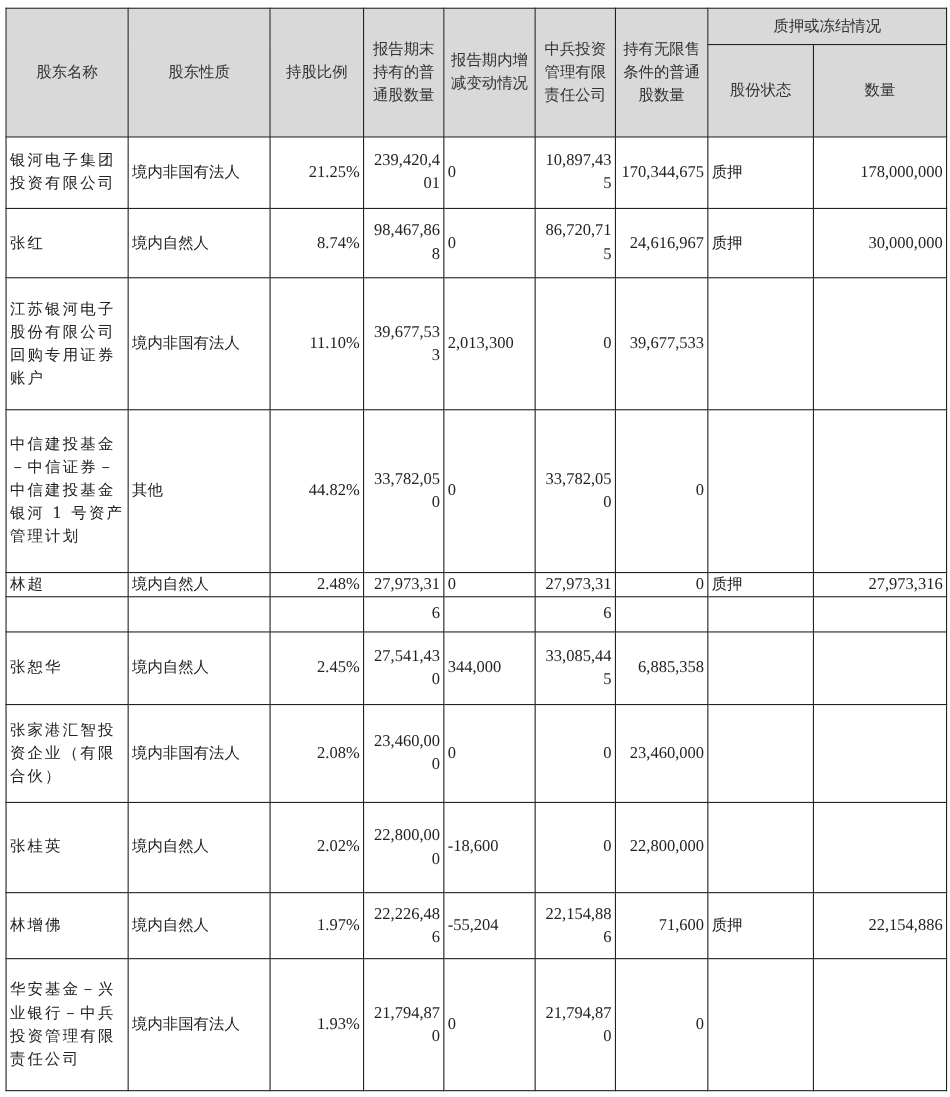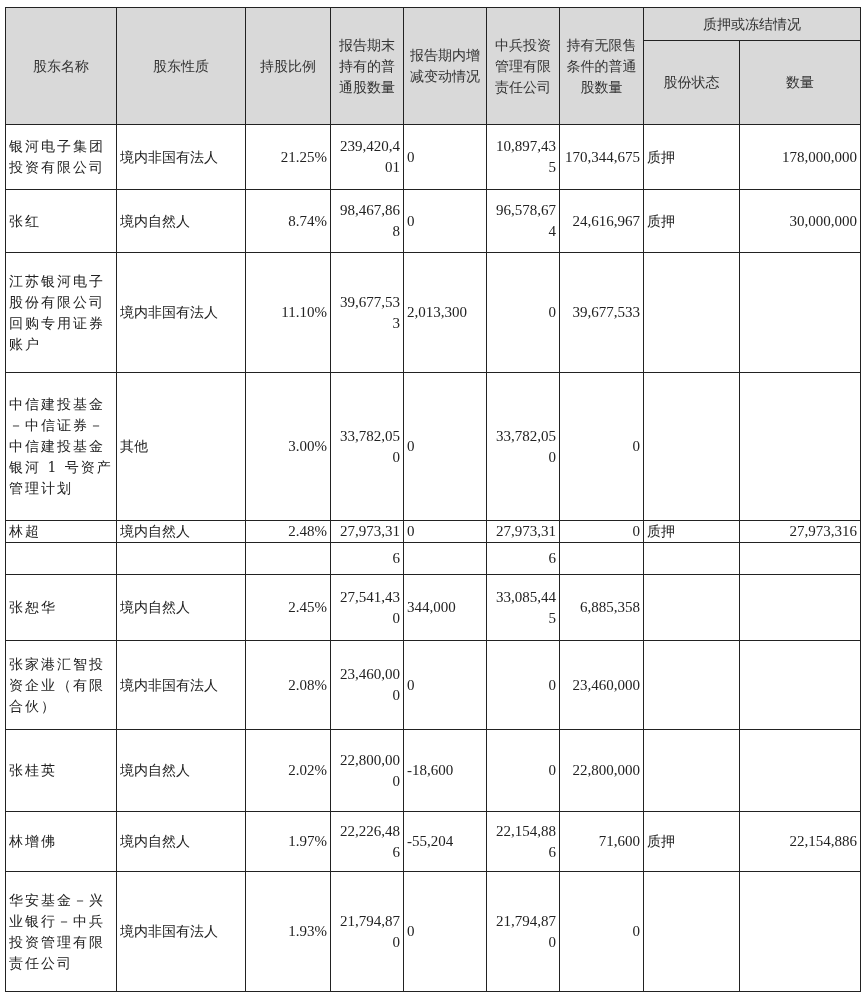--- a/index.html
+++ b/index.html
@@ -70,40 +70,40 @@
       <td class="num">170,344,675</td>
       <td class="txt">质押</td>
       <td class="num">178,000,000</td>
     </tr>
     <tr style="height:63px">
       <td class="txt wrap">张红</td>
       <td class="txt">境内自然人</td>
       <td class="num">8.74%</td>
       <td class="num">98,467,868</td>
       <td class="lnum">0</td>
-      <td class="num">96,578,674</td>
+      <td class="num">86,720,715</td>
       <td class="num">24,616,967</td>
       <td class="txt">质押</td>
       <td class="num">30,000,000</td>
     </tr>
     <tr style="height:120px">
       <td class="txt wrap">江苏银河电子股份有限公司回购专用证券账户</td>
       <td class="txt">境内非国有法人</td>
       <td class="num">11.10%</td>
       <td class="num">39,677,533</td>
       <td class="lnum">2,013,300</td>
       <td class="num">0</td>
       <td class="num">39,677,533</td>
       <td class="txt"></td>
       <td class="num"></td>
     </tr>
     <tr style="height:148px">
       <td class="txt wrap">中信建投基金－中信证券－中信建投基金银河 1 号资产管理计划</td>
       <td class="txt">其他</td>
-      <td class="num">3.00%</td>
+      <td class="num">44.82%</td>
       <td class="num">33,782,050</td>
       <td class="lnum">0</td>
       <td class="num">33,782,050</td>
       <td class="num">0</td>
       <td class="txt"></td>
       <td class="num"></td>
     </tr>
     <tr style="height:22px">
       <td class="txt wrap">林超</td>
       <td class="txt">境内自然人</td>

